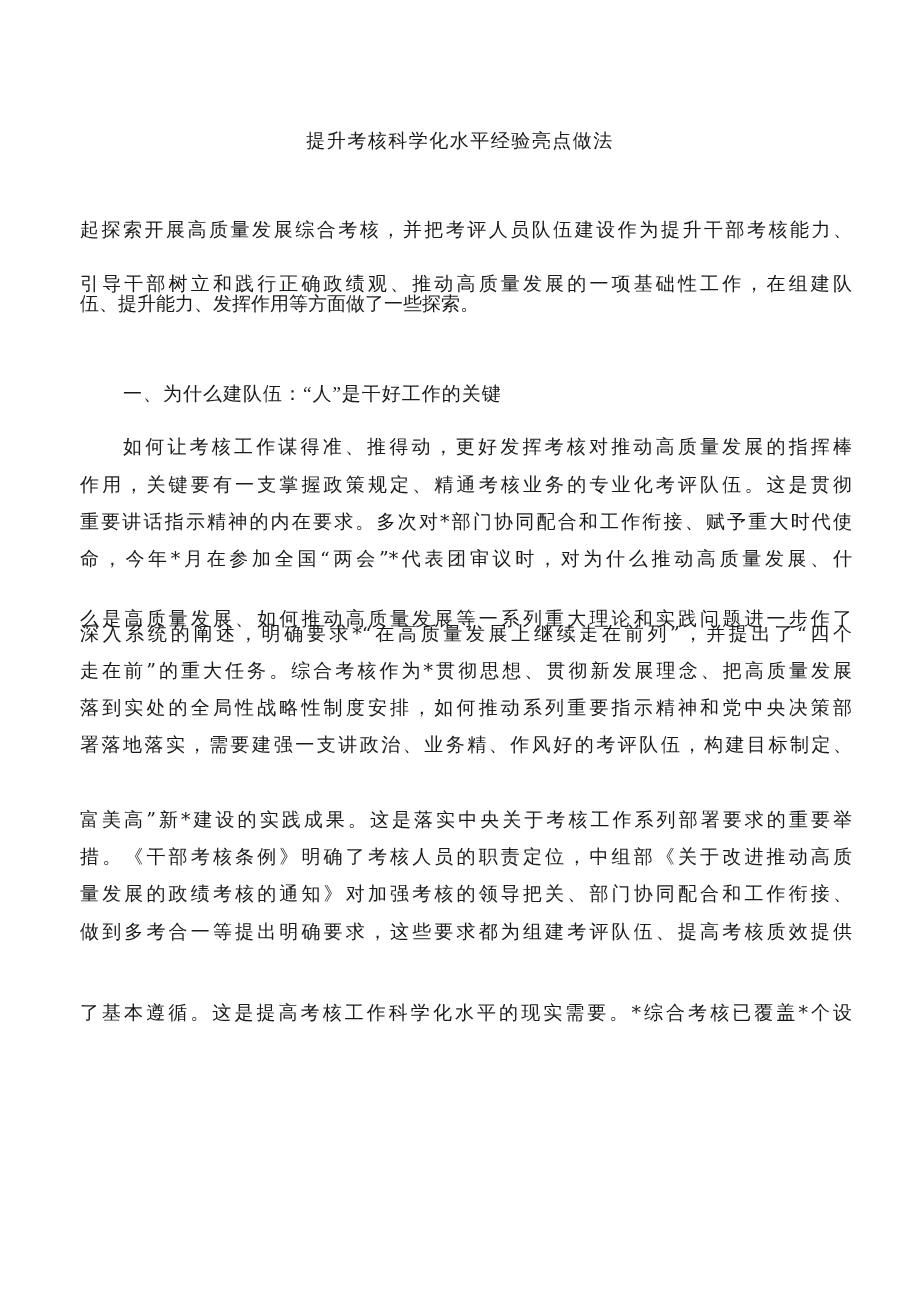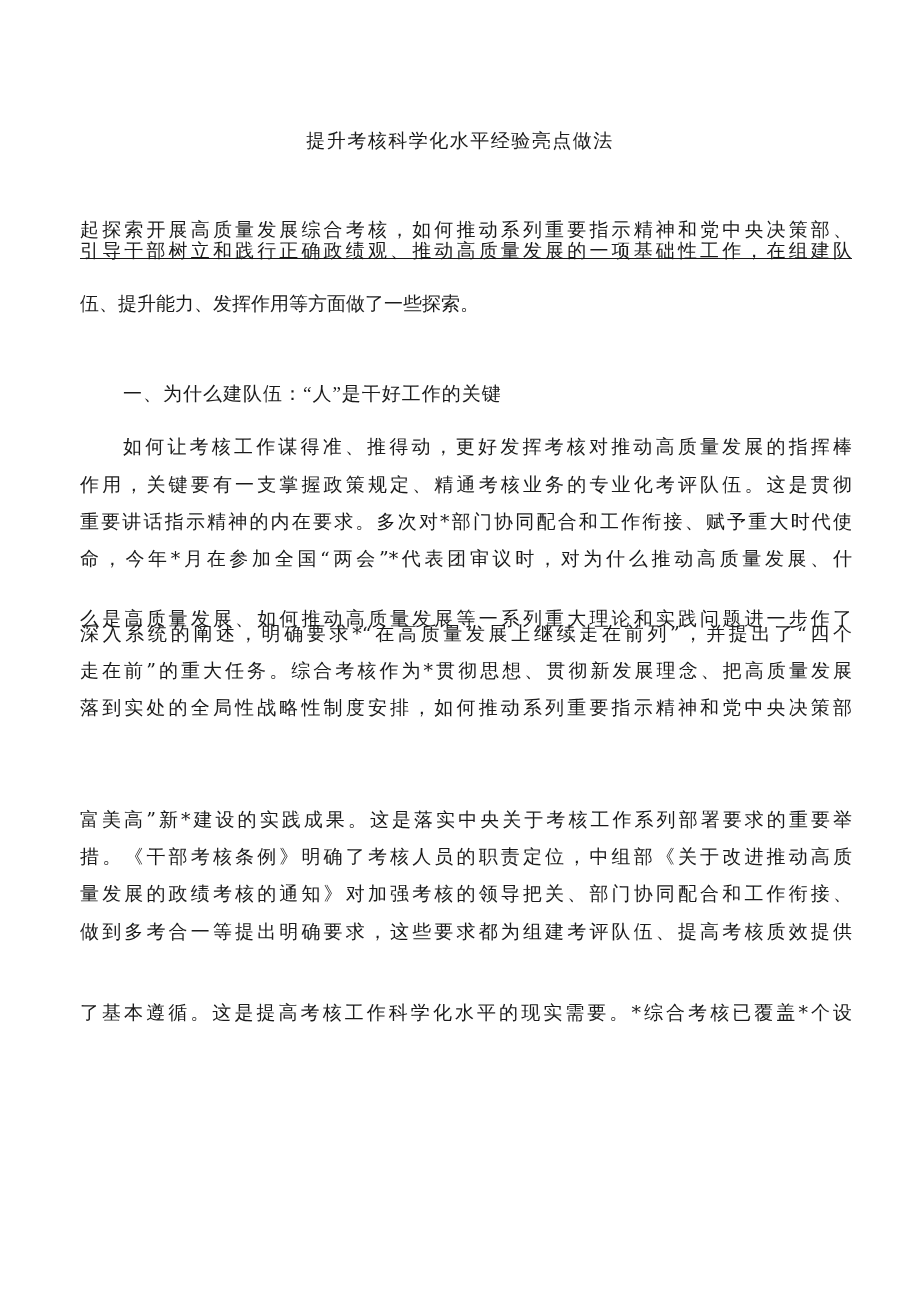--- a/index.html
+++ b/index.html
@@ -60,33 +60,34 @@
       font-family: Liberation Serif, serif;
     }
   </style>
 </head>
 <body>
 
 <div class="page">
 
   <div class="title" style="top:126px;">提升考核科学化水平经验亮点做法</div>
 
-  <div class="line" style="top:215px;">起探索开展高质量发展综合考核，如何推动系列重要指示精神和党中央决策部、</div>
-  <div class="line" style="top:236px;text-decoration:underline;">引导干部树立和践行正确政绩观、推动高质量发展的一项基础性工作，在组建队</div>
+  <div class="line" style="top:215px;">起探索开展高质量发展综合考核，并把考评人员队伍建设作为提升干部考核能力、</div>
+  <div class="line" style="top:269px;">引导干部树立和践行正确政绩观、推动高质量发展的一项基础性工作，在组建队</div>
   <div class="line last" style="top:289px;">伍、提升能力、发挥作用等方面做了一些探索。</div>
 
   <div class="heading" style="top:380px;">一、为什么建队伍：“人”是干好工作的关键</div>
 
   <div class="line indent" style="top:432px;">如何让考核工作谋得准、推得动，更好发挥考核对推动高质量发展的指挥棒</div>
   <div class="line" style="top:470px;">作用，关键要有一支掌握政策规定、精通考核业务的专业化考评队伍。这是贯彻</div>
   <div class="line" style="top:507px;">重要讲话指示精神的内在要求。多次对*部门协同配合和工作衔接、赋予重大时代使</div>
   <div class="line" style="top:544px;">命，今年*月在参加全国“两会”*代表团审议时，对为什么推动高质量发展、什</div>
   <div class="line" style="top:581px;margin-top:23px;">么是高质量发展、如何推动高质量发展等一系列重大理论和实践问题进一步作了</div>
   <div class="line" style="top:619px;">深入系统的阐述，明确要求*“在高质量发展上继续走在前列”，并提出了“四个</div>
   <div class="line" style="top:656px;">走在前”的重大任务。综合考核作为*贯彻思想、贯彻新发展理念、把高质量发展</div>
   <div class="line" style="top:693px;">落到实处的全局性战略性制度安排，如何推动系列重要指示精神和党中央决策部</div>
+  <div class="line" style="top:730px;">署落地落实，需要建强一支讲政治、业务精、作风好的考评队伍，构建目标制定、</div>
   <div class="line" style="top:805px;">富美高”新*建设的实践成果。这是落实中央关于考核工作系列部署要求的重要举</div>
   <div class="line" style="top:842px;">措。《干部考核条例》明确了考核人员的职责定位，中组部《关于改进推动高质</div>
   <div class="line" style="top:879px;">量发展的政绩考核的通知》对加强考核的领导把关、部门协同配合和工作衔接、</div>
   <div class="line" style="top:917px;">做到多考合一等提出明确要求，这些要求都为组建考评队伍、提高考核质效提供</div>
   <div class="line" style="top:998px;">了基本遵循。这是提高考核工作科学化水平的现实需要。*综合考核已覆盖*个设</div>
 
 </div>
 
 </body></html>

